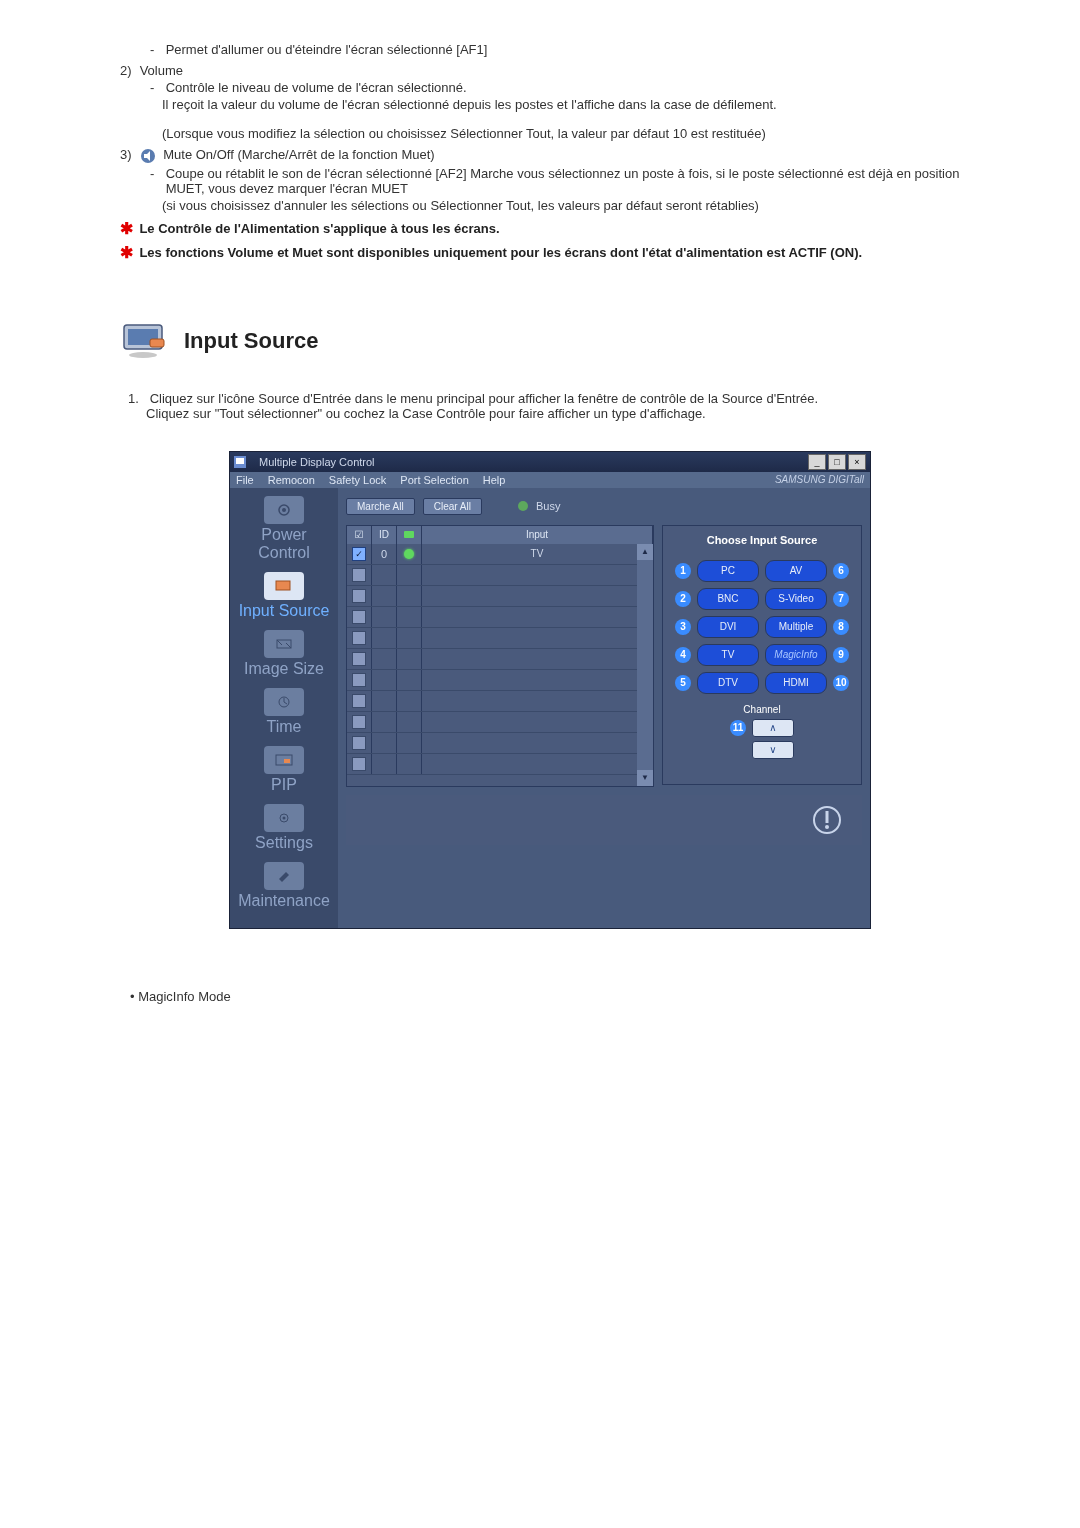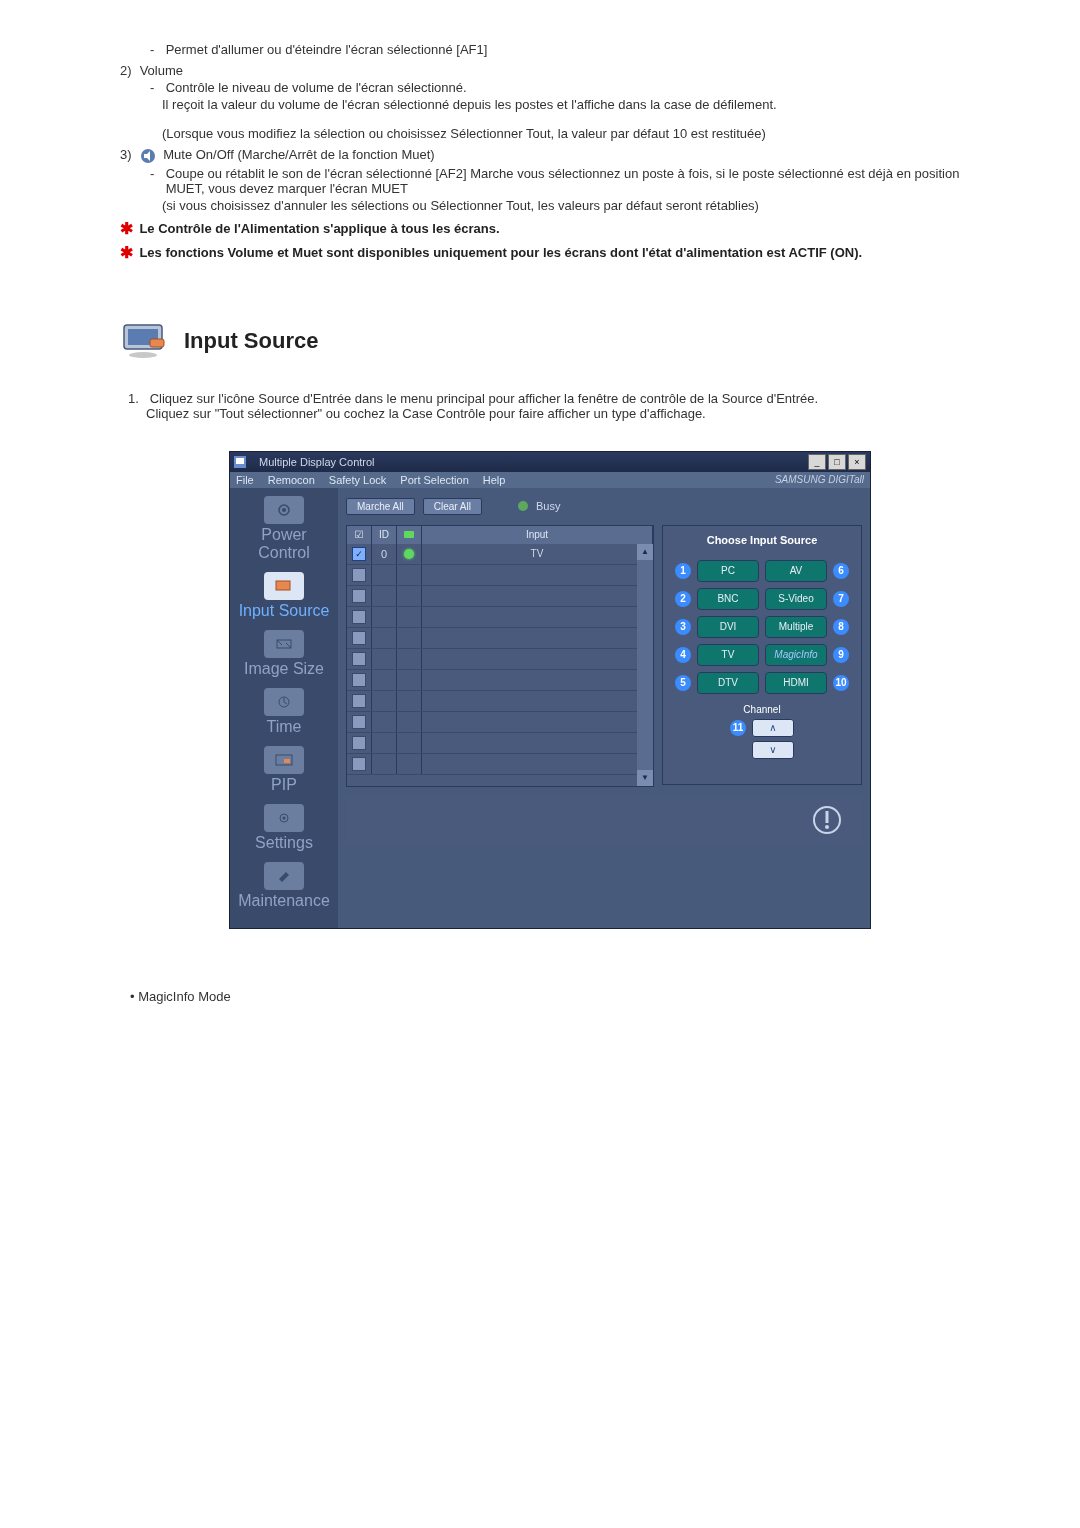--- a/index.html
+++ b/index.html
@@ -285,26 +285,26 @@
     justify-content:center;
   }
   .num-circle {
     width:16px;height:16px;border-radius:50%;
     background:#3a8cff;
     color:#fff;
     font-size:10px;font-weight:bold;
     display:flex;align-items:center;justify-content:center;
   }
   .src-btn {
-    background:#0f766e;
+    background:#1d4ed8;
     border:1px solid #2a3a5e;
     height:20px;
     display:flex;align-items:center;justify-content:center;
     font-size:10px;color:#e8eef8;
-    border-radius:4px;
+    border-radius:9px;
   }
   .src-btn.magic { color:#a8c6ff; font-style:italic; }
   .channel-label {
     text-align:center;
     color:#fff;
     font-size:10px;
     margin-top:10px;
   }
   .channel-btns {
     display:flex; flex-direction:column; align-items:center; gap:4px; margin-top:4px;

